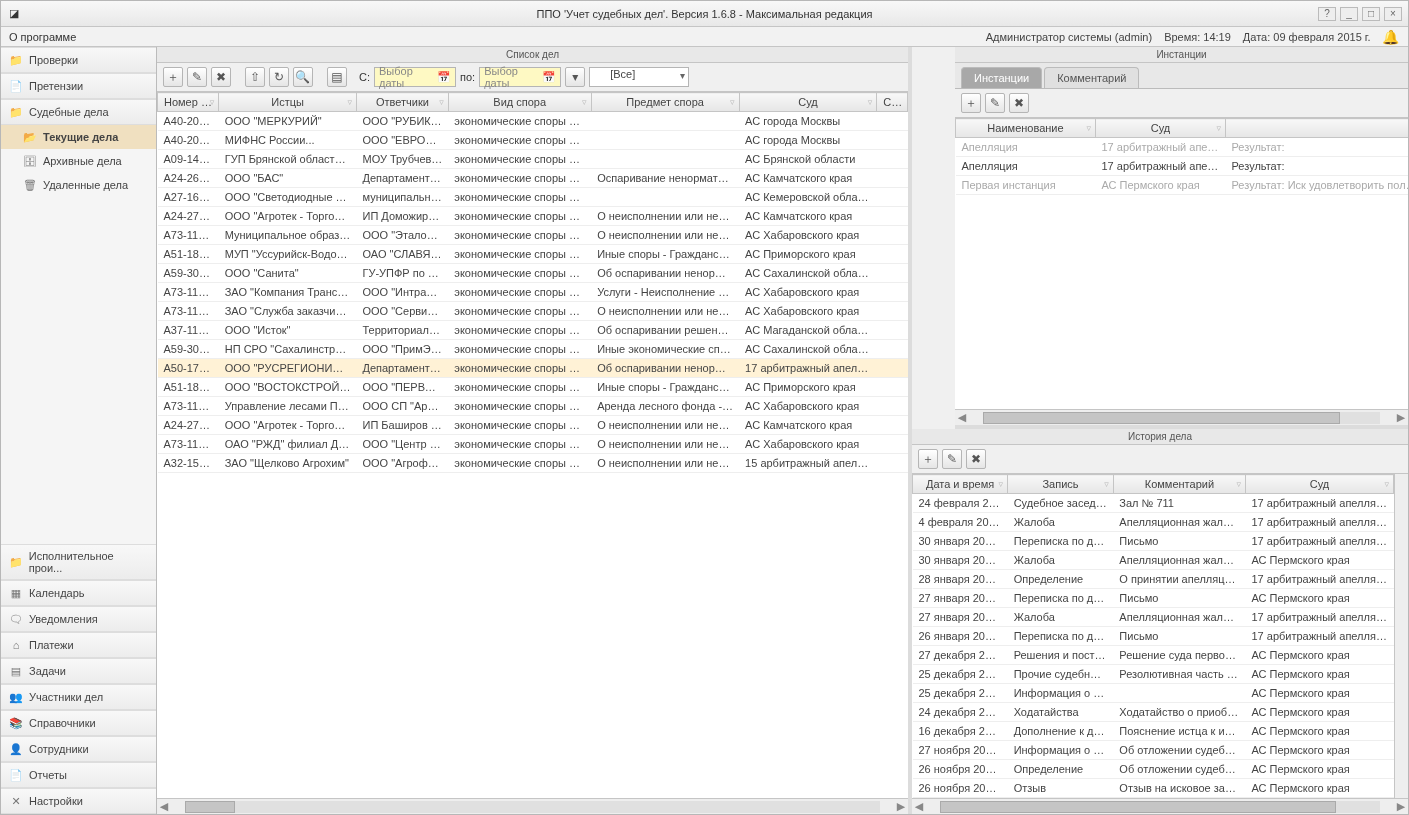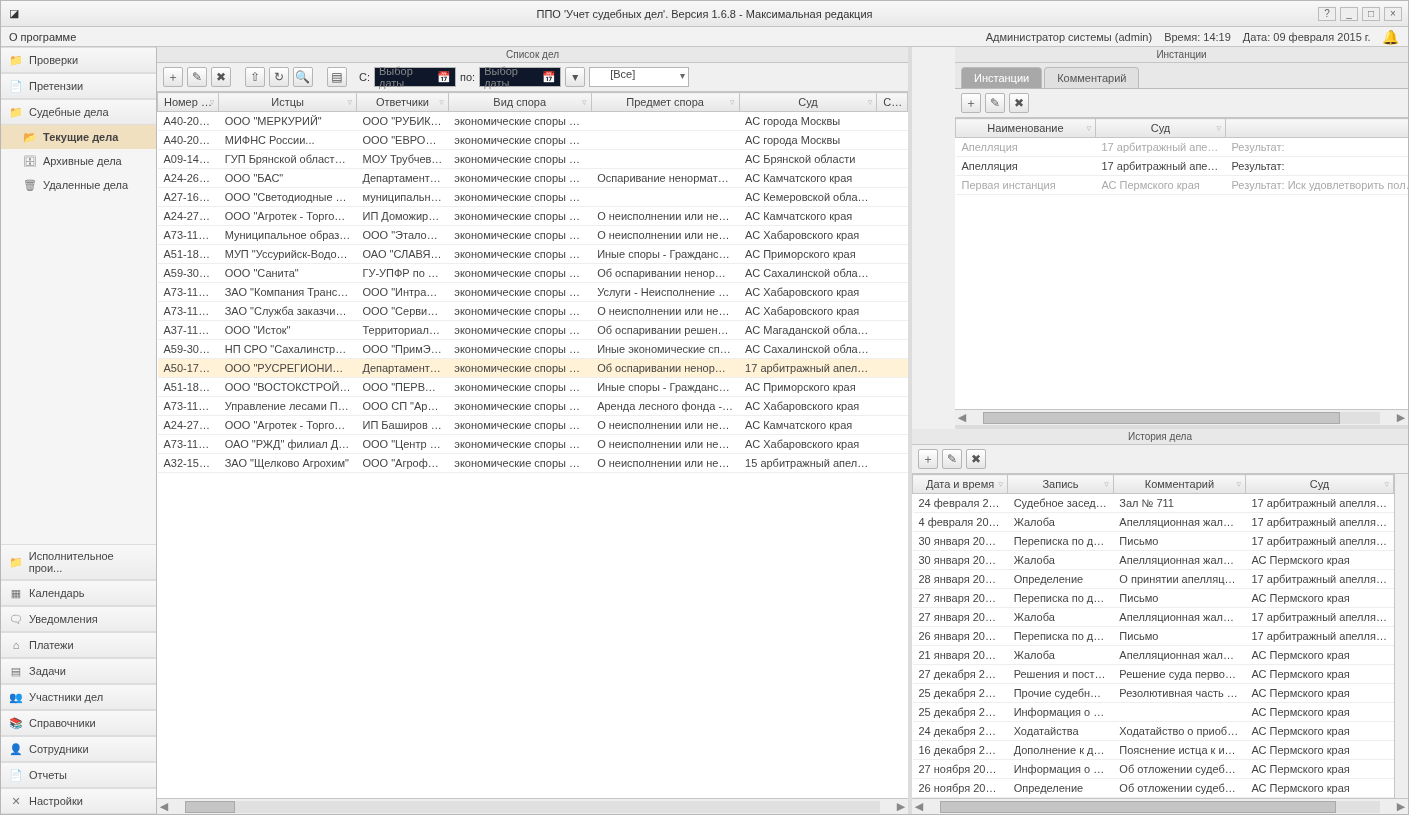--- a/index.html
+++ b/index.html
@@ -19,21 +19,21 @@
 .sb-stretch { flex: 1; overflow: auto; }
 .sb-item { display: flex; align-items: center; gap: 6px; padding: 5px 8px; border-top: 1px solid #ddd; border-bottom: 1px solid #ddd; background: linear-gradient(#f8f8f8,#ececec); color: #444; cursor: pointer; min-height: 26px; }
 .sb-item.sub { padding-left: 22px; background: #f5f5f5; border: none; min-height: 22px; }
 .sb-item.active { background: #f0e0c0; font-weight: bold; }
 .sb-icon { width: 14px; height: 14px; display: inline-flex; align-items: center; justify-content: center; color: #777; }
 .main { flex: 1; display: flex; overflow: hidden; }
 .center { flex: 1; display: flex; flex-direction: column; overflow: hidden; border-right: 4px solid #dcdcdc; }
 .panel-title { text-align: center; background: #e8e8e8; border-bottom: 1px solid #c5c5c5; padding: 2px 0; color: #555; font-size: 10px; }
 .toolbar { display: flex; align-items: center; gap: 4px; padding: 4px 6px; background: #f0f0f0; border-bottom: 1px solid #c5c5c5; }
 .tbtn { width: 20px; height: 20px; border: 1px solid #b5b5b5; background: linear-gradient(#fff,#e5e5e5); border-radius: 2px; display: inline-flex; align-items: center; justify-content: center; color: #555; cursor: pointer; font-size: 12px; }
-.date-input { border: 1px solid #b5b5b5; background: #0f172a; padding: 2px 4px; display: inline-flex; align-items: center; gap: 4px; height: 20px; color: #888; width: 82px; }
+.date-input { border: 1px solid #b5b5b5; background: #fef9c3; padding: 2px 4px; display: inline-flex; align-items: center; gap: 4px; height: 20px; color: #888; width: 82px; }
 .combo { border: 1px solid #b5b5b5; background: #fff; height: 20px; padding: 0 14px 0 20px; color: #444; position: relative; width: 100px; }
 .combo::after { content: "▾"; position: absolute; right: 3px; top: 2px; color: #666; font-size: 10px; }
 .grid { flex: 1; overflow: auto; background: #fff; }
 table { width: 100%; border-collapse: collapse; table-layout: fixed; }
 th { background: linear-gradient(#f8f8f8,#e6e6e6); border: 1px solid #c5c5c5; padding: 3px 6px; text-align: center; font-weight: normal; color: #444; position: relative; white-space: nowrap; overflow: hidden; text-overflow: ellipsis; }
 th .filter { position: absolute; right: 4px; top: 4px; color: #bbb; font-size: 9px; }
 td { border-bottom: 1px solid #eee; padding: 3px 6px; white-space: nowrap; overflow: hidden; text-overflow: ellipsis; color: #444; }
 tr.selected td { background: #fff2d6; }
 tr.muted td { color: #aaa; }
 .hscroll { height: 16px; background: #eee; border-top: 1px solid #c5c5c5; display: flex; align-items: center; }
@@ -485,26 +485,20 @@
                       <td>Апелляционная жалоба</td>
                       <td>17 арбитражный апелляционны...</td>
                     </tr>
                     <tr>
                       <td>26 января 2015 г.</td>
                       <td>Переписка по делу</td>
                       <td>Письмо</td>
                       <td>17 арбитражный апелляционны...</td>
                     </tr>
                     <tr>
-                      <td>21 января 2015 г.</td>
-                      <td>Жалоба</td>
-                      <td>Апелляционная жалоба</td>
-                      <td>АС Пермского края</td>
-                    </tr>
-                    <tr>
                       <td>27 декабря 2014 г.</td>
                       <td>Решения и постанов...</td>
                       <td>Решение суда первой инста...</td>
                       <td>АС Пермского края</td>
                     </tr>
                     <tr>
                       <td>25 декабря 2014 г.</td>
                       <td>Прочие судебные до...</td>
                       <td>Резолютивная часть решени...</td>
                       <td>АС Пермского края</td>

